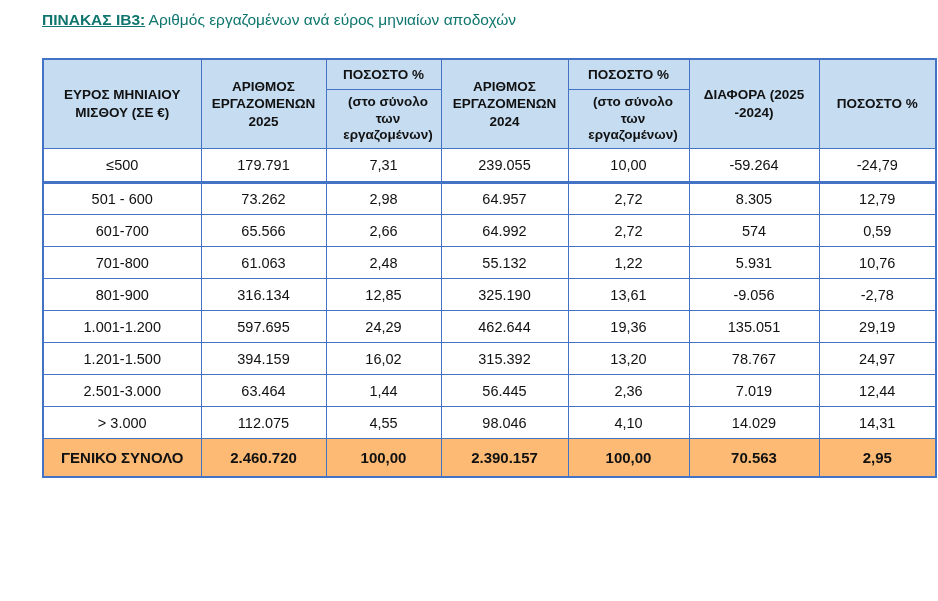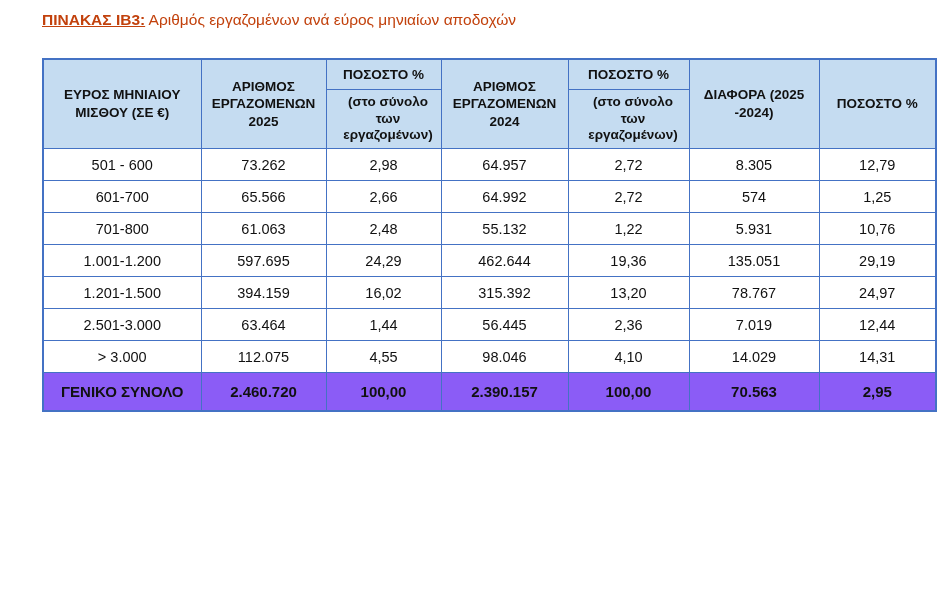--- a/index.html
+++ b/index.html
@@ -9,21 +9,21 @@
     background: #ffffff;
     font-family: "Liberation Sans", "DejaVu Sans", sans-serif;
     color: #111111;
   }
   .page { position: relative; width: 938px; height: 601px; overflow: hidden; }
 
   .doc-title {
     position: absolute;
     left: 42px; top: 11px;
     font-size: 15.5px;
-    color: #c2410c;
+    color: #0f766e;
     white-space: nowrap;
   }
   .doc-title .title-label {
     font-weight: bold;
     text-decoration: underline;
   }
 
   table.salary-table {
     position: absolute;
     left: 42px; top: 58px;
@@ -65,21 +65,21 @@
     background: #ffffff;
     font-size: 14.5px;
     height: 32px;
     padding: 2px 6px;
   }
   .salary-table tbody tr.first-row td {
     height: 34px;
     border-bottom: 3px solid #4472C4;
   }
   .salary-table tr.total-row td {
-    background: #8b5cf6;
+    background: #fdba74;
     font-weight: bold;
     font-size: 15px;
     height: 38px;
     padding: 2px 6px;
   }
 </style>
 </head>
 <body>
 
 <div class="page">
@@ -113,46 +113,64 @@
           <div class="split">
             <div class="split-top">ΠΟΣΟΣΤΟ %</div>
             <div class="split-bottom">(στο σύνολο των εργαζομένων)</div>
           </div>
         </th>
         <th>ΔΙΑΦΟΡΑ (2025 -2024)</th>
         <th>ΠΟΣΟΣΤΟ %</th>
       </tr>
     </thead>
     <tbody>
+        <tr class="first-row">
+          <td>≤500</td>
+          <td>179.791</td>
+          <td>7,31</td>
+          <td>239.055</td>
+          <td>10,00</td>
+          <td>-59.264</td>
+          <td>-24,79</td>
+        </tr>
         <tr>
           <td>501 - 600</td>
           <td>73.262</td>
           <td>2,98</td>
           <td>64.957</td>
           <td>2,72</td>
           <td>8.305</td>
           <td>12,79</td>
         </tr>
         <tr>
           <td>601-700</td>
           <td>65.566</td>
           <td>2,66</td>
           <td>64.992</td>
           <td>2,72</td>
           <td>574</td>
-          <td>1,25</td>
+          <td>0,59</td>
         </tr>
         <tr>
           <td>701-800</td>
           <td>61.063</td>
           <td>2,48</td>
           <td>55.132</td>
           <td>1,22</td>
           <td>5.931</td>
           <td>10,76</td>
+        </tr>
+        <tr>
+          <td>801-900</td>
+          <td>316.134</td>
+          <td>12,85</td>
+          <td>325.190</td>
+          <td>13,61</td>
+          <td>-9.056</td>
+          <td>-2,78</td>
         </tr>
         <tr>
           <td>1.001-1.200</td>
           <td>597.695</td>
           <td>24,29</td>
           <td>462.644</td>
           <td>19,36</td>
           <td>135.051</td>
           <td>29,19</td>
         </tr>

